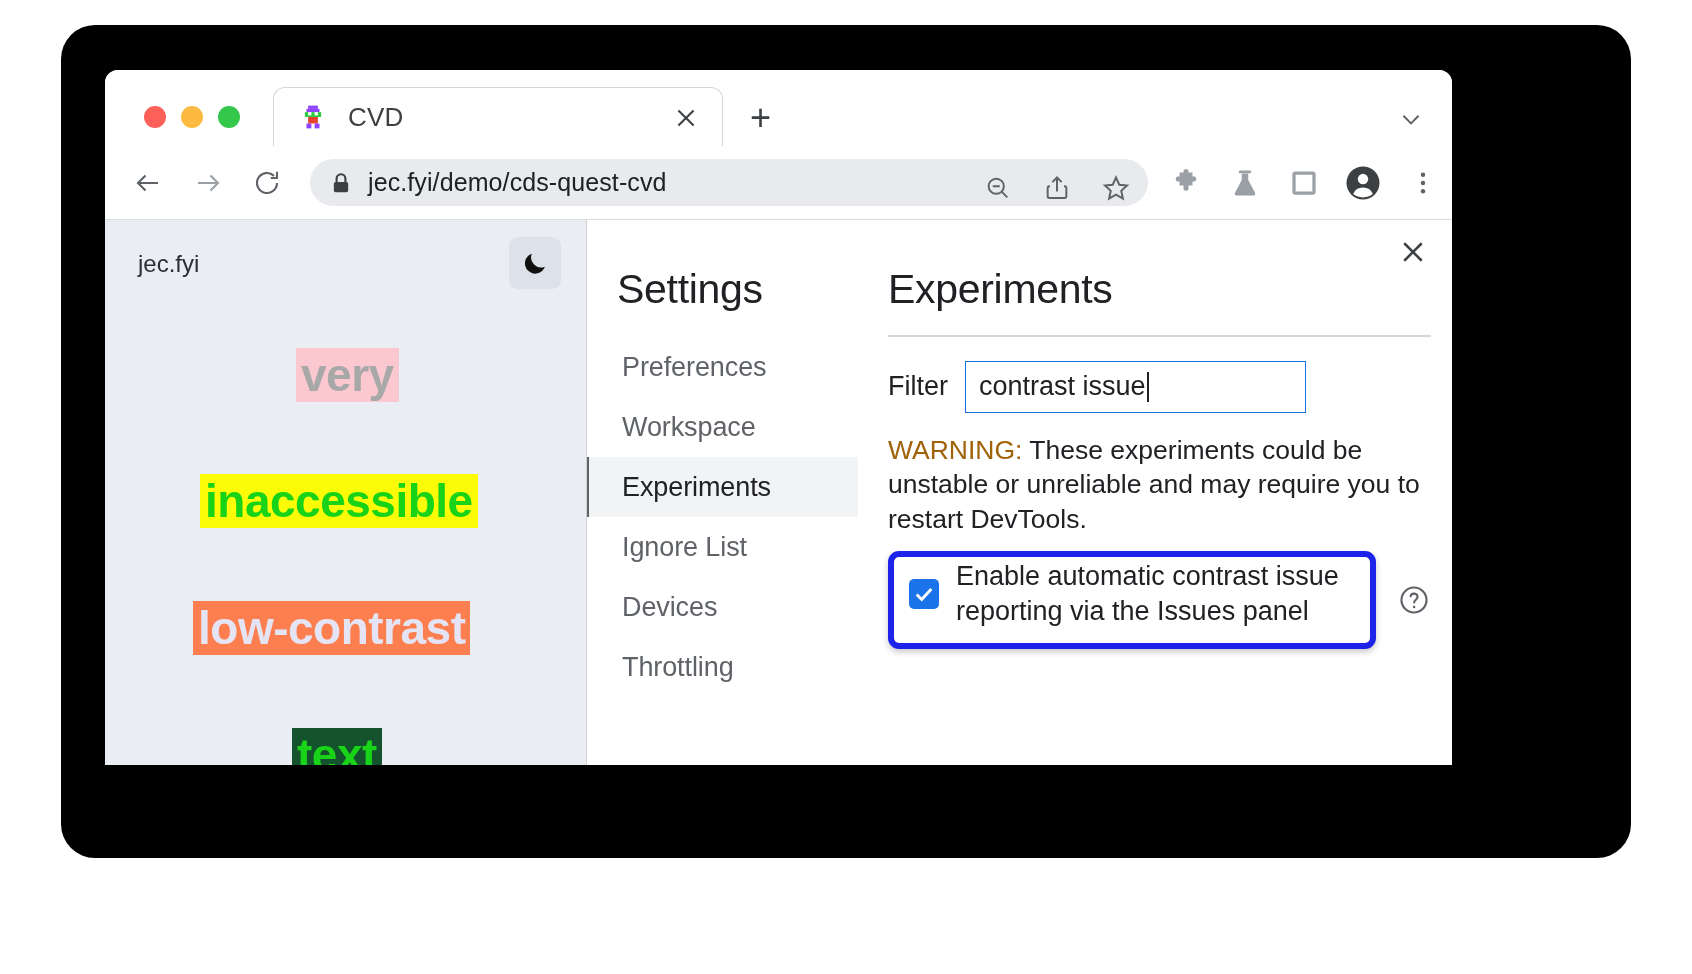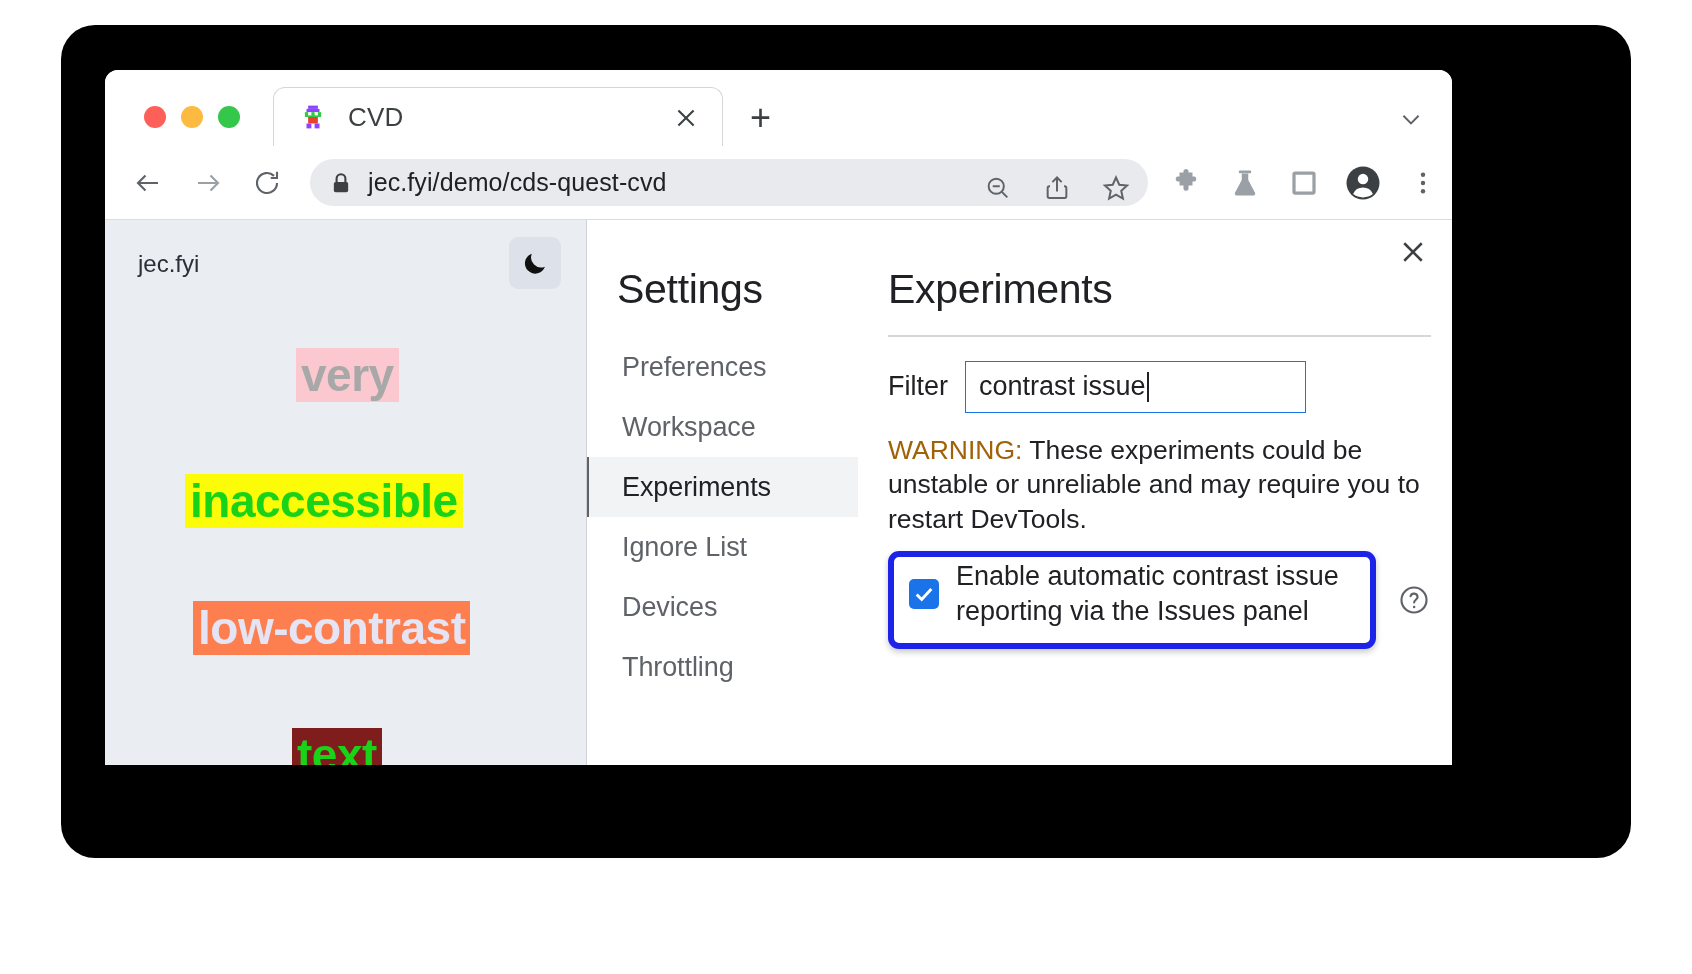--- a/index.html
+++ b/index.html
@@ -211,21 +211,21 @@
   .demo-word {
     position: absolute;
     font-weight: bold;
     font-size: 46px;
     letter-spacing: -0.5px;
     padding: 3px 5px;
     white-space: nowrap;
     line-height: 1.05;
   }
   #word-very          { left: 191px; top: 128px; text-align: center; }
-  #word-inaccessible  { left: 80px;  top: 254px; }
+  #word-inaccessible  { left: 95px;  top: 254px; }
   #word-lowcontrast   { left: 88px;  top: 381px; }
   #word-text          { left: 187px; top: 508px; }
 
   
   #devtools {
     position: relative;
     flex: 1;
     background: #ffffff;
     border-left: 1.5px solid #cfd3d8;
     overflow: hidden;
@@ -502,21 +502,21 @@
         <div id="site-name">jec.fyi</div>
         <div id="theme-toggle">
           <svg width="28" height="28" viewBox="0 0 24 24" fill="currentColor">
             <path d="M20.5 15.2A8.6 8.6 0 0 1 9.3 4a8.8 8.8 0 1 0 11.2 11.2z"></path>
           </svg>
         </div>
 
         <div class="demo-word" id="word-very" style="color: rgb(168, 168, 168); background: rgb(251, 200, 207);">very</div>
         <div class="demo-word" id="word-inaccessible" style="color: rgb(24, 211, 24); background: rgb(252, 252, 8);">inaccessible</div>
         <div class="demo-word" id="word-lowcontrast" style="color: rgb(228, 228, 244); background: rgb(253, 126, 79);">low-contrast</div>
-        <div class="demo-word" id="word-text" style="color: rgb(24, 211, 24); background: #7f1d1d;">text</div>
+        <div class="demo-word" id="word-text" style="color: rgb(24, 211, 24); background: #14532d;">text</div>
       </div>
 
       <div id="devtools">
         <span id="dt-close">
           <svg width="30" height="30" viewBox="0 0 24 24" fill="none" stroke="currentColor" stroke-width="2">
             <line x1="5" y1="5" x2="19" y2="19"></line>
               <line x1="19" y1="5" x2="5" y2="19"></line>
           </svg>
         </span>
 

